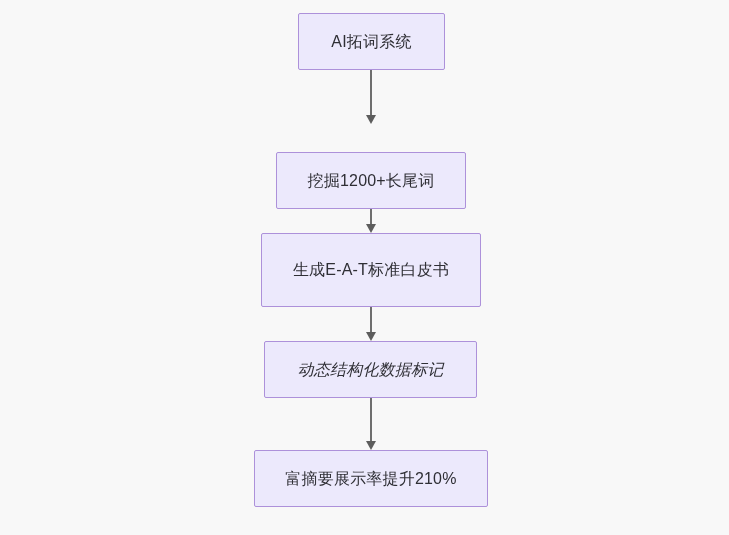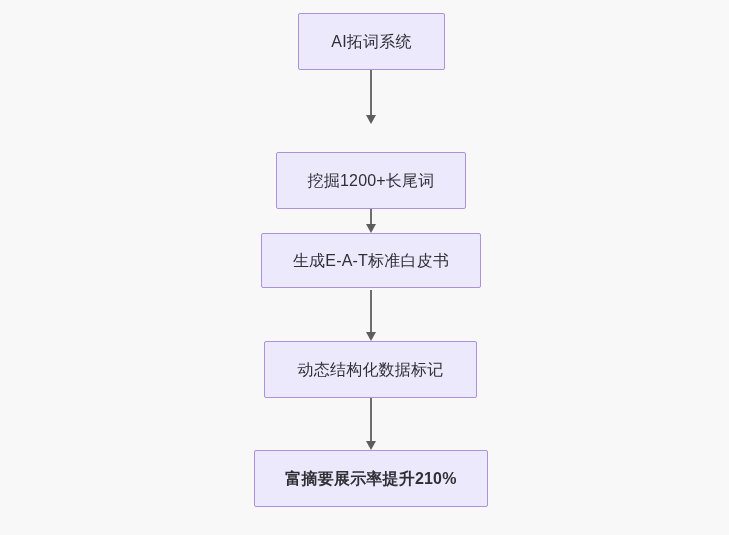--- a/index.html
+++ b/index.html
@@ -89,25 +89,25 @@
   </div>
 
   <div class="node" style="left:298px; top:13px; width:147px; height:57px;">
     <span class="node-label">AI拓词系统</span>
   </div>
 
   <div class="node" style="left:276px; top:124px; width:190px; height:57px;margin-top:28px;">
     <span class="node-label">挖掘1200+长尾词</span>
   </div>
 
-  <div class="node" style="left:261px; top:233px; width:220px; height:55px;">
+  <div class="node" style="left:261px; top:233px; width:220px; height:74px;">
     <span class="node-label">生成E-A-T标准白皮书</span>
   </div>
 
-  <div class="node" style="left:264px; top:341px; width:213px; height:57px;">
+  <div class="node" style="left:264px; top:341px; width:213px; height:57px;font-style:italic;">
     <span class="node-label">动态结构化数据标记</span>
   </div>
 
-  <div class="node" style="left:254px; top:450px; width:234px; height:57px;font-weight:bold;">
+  <div class="node" style="left:254px; top:450px; width:234px; height:57px;">
     <span class="node-label">富摘要展示率提升210%</span>
   </div>
 
 </div>
 
 </body></html>

